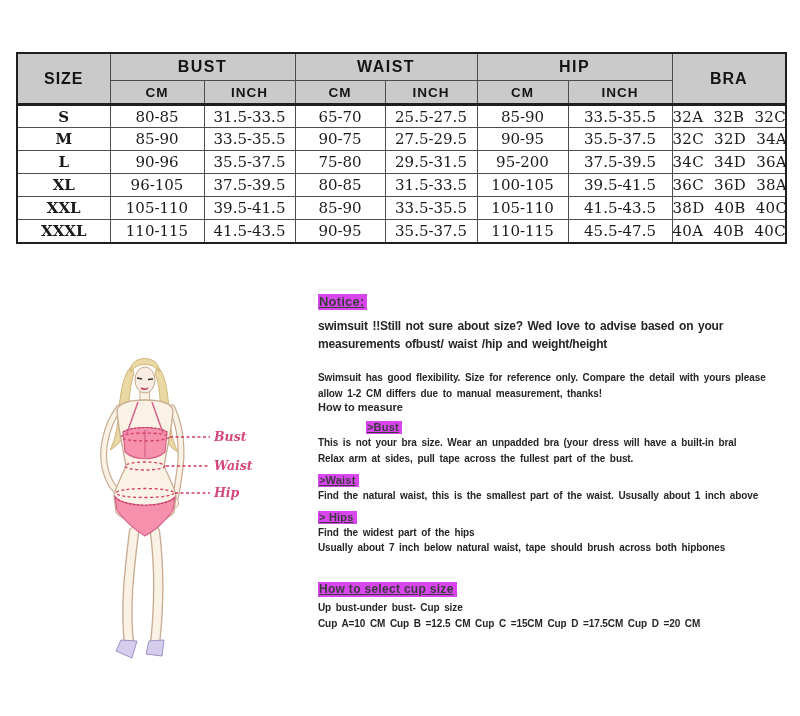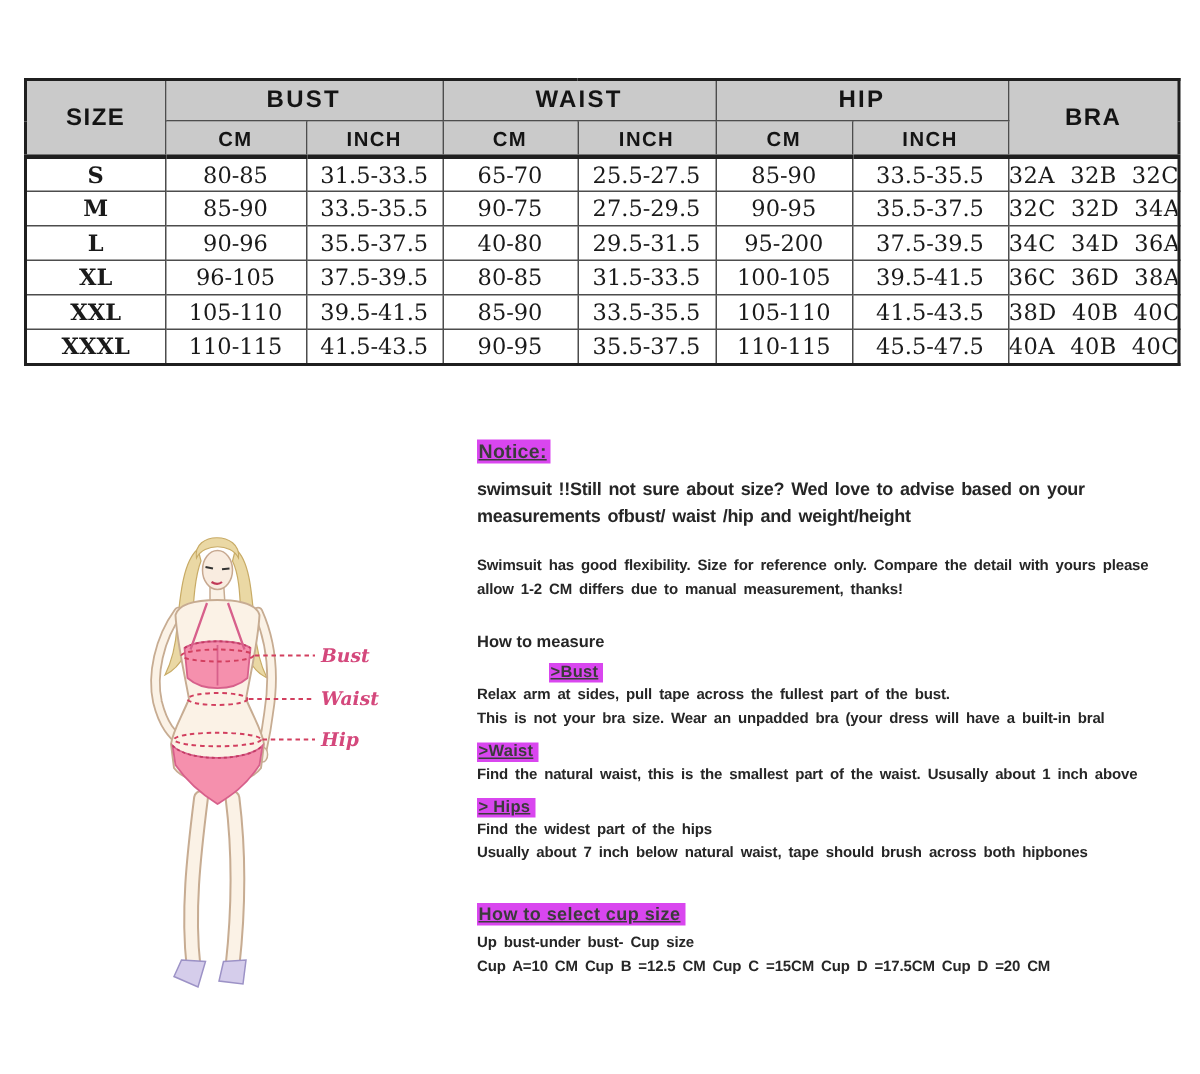--- a/index.html
+++ b/index.html
@@ -40,21 +40,21 @@
           text-decoration:underline;padding:0 3px 1px 1px;}
   .h-notice{font-size:13px;letter-spacing:0.2px;}
   .h-sub{font-size:11px;letter-spacing:0.2px;}
   .h-cup{font-size:12px;letter-spacing:0.3px;}
   .p-lg{font-weight:bold;font-size:12px;line-height:18px;letter-spacing:-0.2px;
         word-spacing:1.5px;white-space:nowrap;color:#262626;}
   .p-sm{font-weight:bold;font-size:10px;line-height:15.7px;letter-spacing:-0.1px;
         word-spacing:2px;white-space:nowrap;color:#262626;}
   .mt-p1{margin-top:7px;}
   .mt-p2{margin-top:17px;}
-  .mt-howto{margin-top:21px;}
+  .mt-howto{}
   .mt-label{margin-top:4px;padding-left:48px;}
   .mt-label2{margin-top:3px;}
   .mt-cup{margin-top:23px;}
   .plain-head{font-weight:bold;font-size:11px;color:#262626;}
 </style>
 </head>
 <body>
 
 <div class="stage">
 
@@ -104,21 +104,21 @@
           <td class="c-waist_cm">90-75</td>
           <td class="c-waist_inch">27.5-29.5</td>
           <td class="c-hip_cm">90-95</td>
           <td class="c-hip_inch">35.5-37.5</td>
           <td class="c-bra">32C 32D 34A 34B</td>
         </tr>
         <tr>
           <td class="c-size">L</td>
           <td class="c-bust_cm">90-96</td>
           <td class="c-bust_inch">35.5-37.5</td>
-          <td class="c-waist_cm">40-80</td>
+          <td class="c-waist_cm">75-80</td>
           <td class="c-waist_inch">29.5-31.5</td>
           <td class="c-hip_cm">95-200</td>
           <td class="c-hip_inch">37.5-39.5</td>
           <td class="c-bra">34C 34D 36A 36B</td>
         </tr>
         <tr>
           <td class="c-size">XL</td>
           <td class="c-bust_cm">96-105</td>
           <td class="c-bust_inch">37.5-39.5</td>
           <td class="c-waist_cm">80-85</td>
@@ -209,22 +209,22 @@
       <div>swimsuit !!Still not sure about size? Wed love to advise based on your</div>
       <div>measurements ofbust/ waist /hip and weight/height</div>
     </div>
     <div class="p-sm mt-p2">
       <div>Swimsuit has good flexibility. Size for reference only. Compare the detail with yours please</div>
       <div>allow 1-2 CM differs due to manual measurement, thanks!</div>
     </div>
     <div class="plain-head mt-howto">How to measure</div>
     <div class="mt-label"><span class="h-pink h-sub">&gt;Bust</span></div>
     <div class="p-sm">
+      <div>This is not your bra size. Wear an unpadded bra (your dress will have a built-in bral</div>
       <div>Relax arm at sides, pull tape across the fullest part of the bust.</div>
-      <div>This is not your bra size. Wear an unpadded bra (your dress will have a built-in bral</div>
     </div>
     <div class="mt-label2"><span class="h-pink h-sub">&gt;Waist</span></div>
     <div class="p-sm">
       <div>Find the natural waist, this is the smallest part of the waist. Ususally about 1 inch above</div>
     </div>
     <div class="mt-label2"><span class="h-pink h-sub">&gt; Hips</span></div>
     <div class="p-sm">
       <div>Find the widest part of the hips</div>
       <div>Usually about 7 inch below natural waist, tape should brush across both hipbones</div>
     </div>

